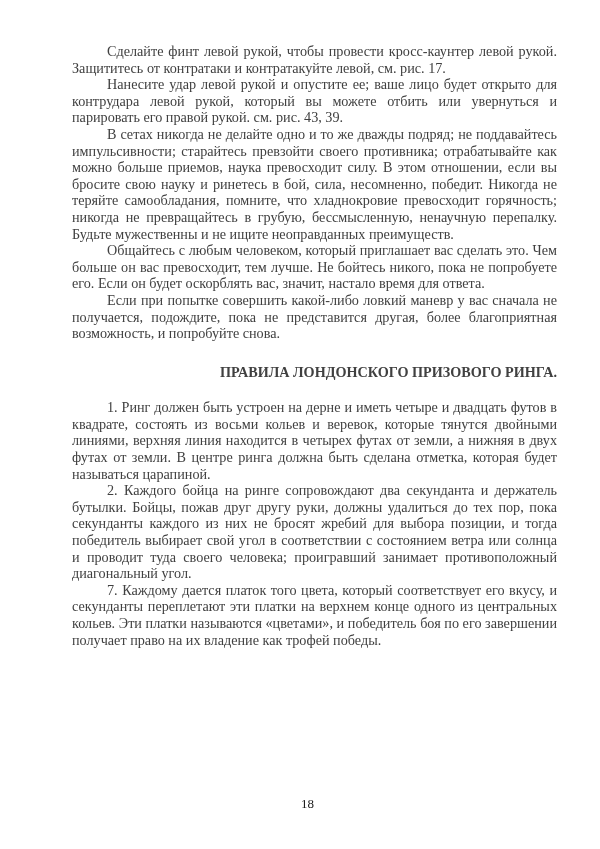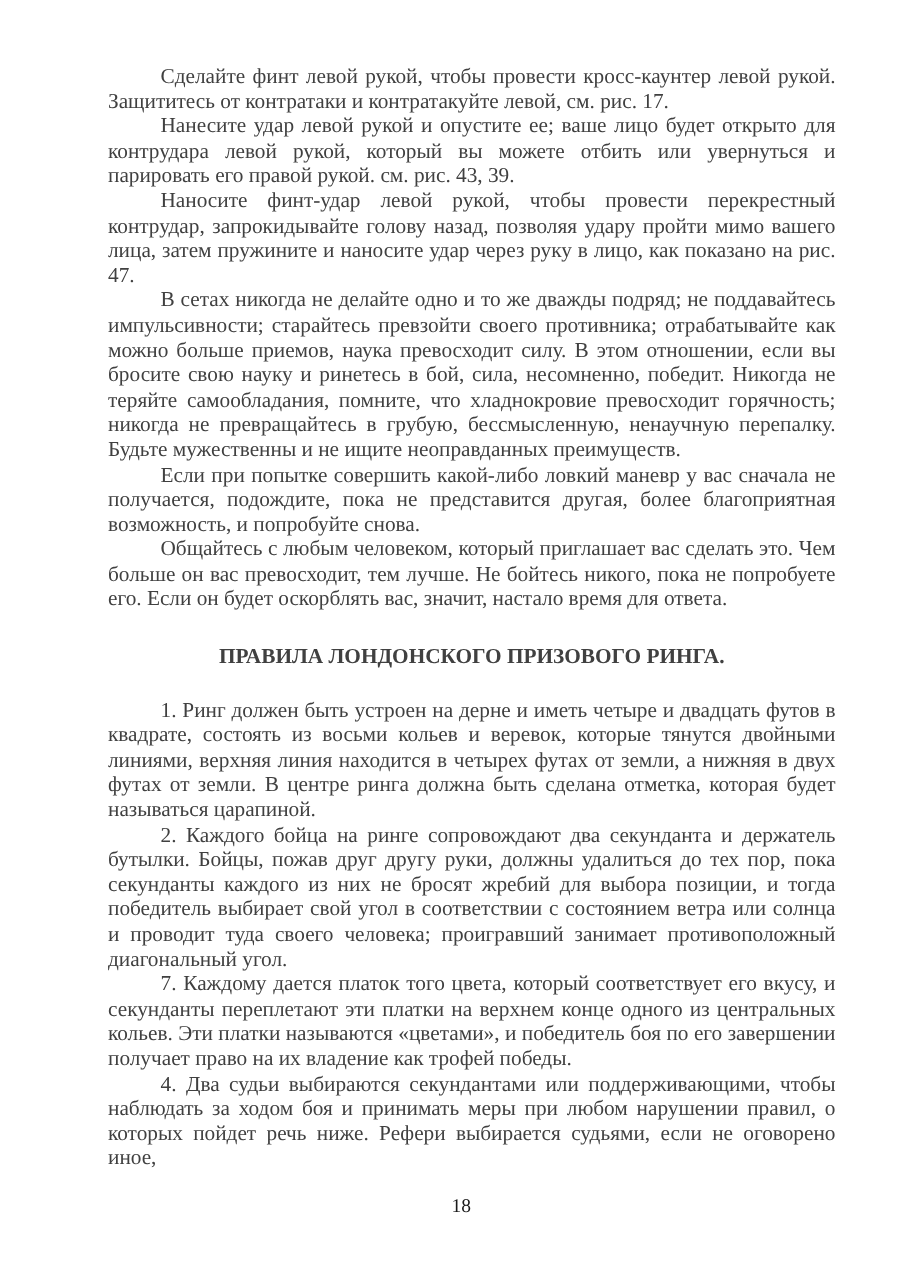--- a/index.html
+++ b/index.html
@@ -5,39 +5,37 @@
   html, body { margin: 0; padding: 0; background: #ffffff; }
   body { width: 600px; height: 849px; position: relative; overflow: hidden; }
   .page {
     position: absolute; left: 72px; top: 43px; width: 485px;
     font-family: "Liberation Serif", "DejaVu Serif", serif;
     font-size: 14.2px; line-height: 16.6px; color: #404040;
   }
   .p { margin: 0; text-align: justify; text-indent: 35px; }
   .heading {
     margin: 22px 0 19px 0; font-weight: bold; font-size: 14.2px;
-    text-align: center; text-indent: 0; letter-spacing: 0;
+    text-align: right; text-indent: 0; letter-spacing: 0;
   }
   .pagenum {
     position: absolute; top: 796px; left: 0; width: 615px; text-align: center;
     font-family: "Liberation Serif", "DejaVu Serif", serif; font-size: 13px; color: #1a1a1a;
   }
 </style>
 </head>
 <body>
 
 <div class="page">
   <p class="p">Сделайте финт левой рукой, чтобы провести кросс-каунтер левой рукой. Защититесь от контратаки и контратакуйте левой, см. рис. 17.</p>
   <p class="p">Нанесите удар левой рукой и опустите ее; ваше лицо будет открыто для контрудара левой рукой, который вы можете отбить или увернуться и парировать его правой рукой. см. рис. 43, 39.</p>
-  <p class="p">Наносите финт-удар левой рукой, чтобы провести перекрестный контрудар, запрокидывайте голову назад, позволяя удару пройти мимо вашего лица, затем пружините и наносите удар через руку в лицо, как показано на рис. 47.</p>
   <p class="p">В сетах никогда не делайте одно и то же дважды подряд; не поддавайтесь импульсивности; старайтесь превзойти своего противника; отрабатывайте как можно больше приемов, наука превосходит силу. В этом отношении, если вы бросите свою науку и ринетесь в бой, сила, несомненно, победит. Никогда не теряйте самообладания, помните, что хладнокровие превосходит горячность; никогда не превращайтесь в грубую, бессмысленную, ненаучную перепалку. Будьте мужественны и не ищите неоправданных преимуществ.</p>
+  <p class="p">Общайтесь с любым человеком, который приглашает вас сделать это. Чем больше он вас превосходит, тем лучше. Не бойтесь никого, пока не попробуете его. Если он будет оскорблять вас, значит, настало время для ответа.</p>
   <p class="p">Если при попытке совершить какой-либо ловкий маневр у вас сначала не получается, подождите, пока не представится другая, более благоприятная возможность, и попробуйте снова.</p>
-  <p class="p">Общайтесь с любым человеком, который приглашает вас сделать это. Чем больше он вас превосходит, тем лучше. Не бойтесь никого, пока не попробуете его. Если он будет оскорблять вас, значит, настало время для ответа.</p>
 
   <h2 class="heading">ПРАВИЛА ЛОНДОНСКОГО ПРИЗОВОГО РИНГА.</h2>
 
   <p class="p">1. Ринг должен быть устроен на дерне и иметь четыре и двадцать футов в квадрате, состоять из восьми кольев и веревок, которые тянутся двойными линиями, верхняя линия находится в четырех футах от земли, а нижняя в двух футах от земли. В центре ринга должна быть сделана отметка, которая будет называться царапиной.</p>
   <p class="p">2. Каждого бойца на ринге сопровождают два секунданта и держатель бутылки. Бойцы, пожав друг другу руки, должны удалиться до тех пор, пока секунданты каждого из них не бросят жребий для выбора позиции, и тогда победитель выбирает свой угол в соответствии с состоянием ветра или солнца и проводит туда своего человека; проигравший занимает противоположный диагональный угол.</p>
   <p class="p">7. Каждому дается платок того цвета, который соответствует его вкусу, и секунданты переплетают эти платки на верхнем конце одного из центральных кольев. Эти платки называются «цветами», и победитель боя по его завершении получает право на их владение как трофей победы.</p>
-  <p class="p">4. Два судьи выбираются секундантами или поддерживающими, чтобы наблюдать за ходом боя и принимать меры при любом нарушении правил, о которых пойдет речь ниже. Рефери выбирается судьями, если не оговорено иное,</p>
 </div>
 
 <div class="pagenum">18</div>
 
 </body></html>

